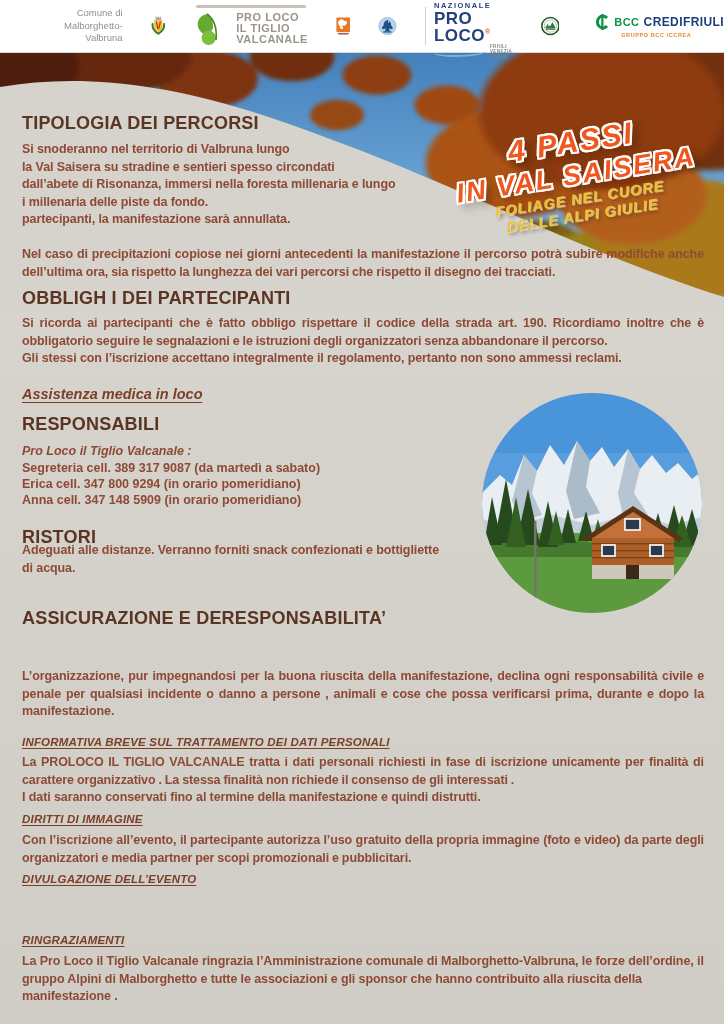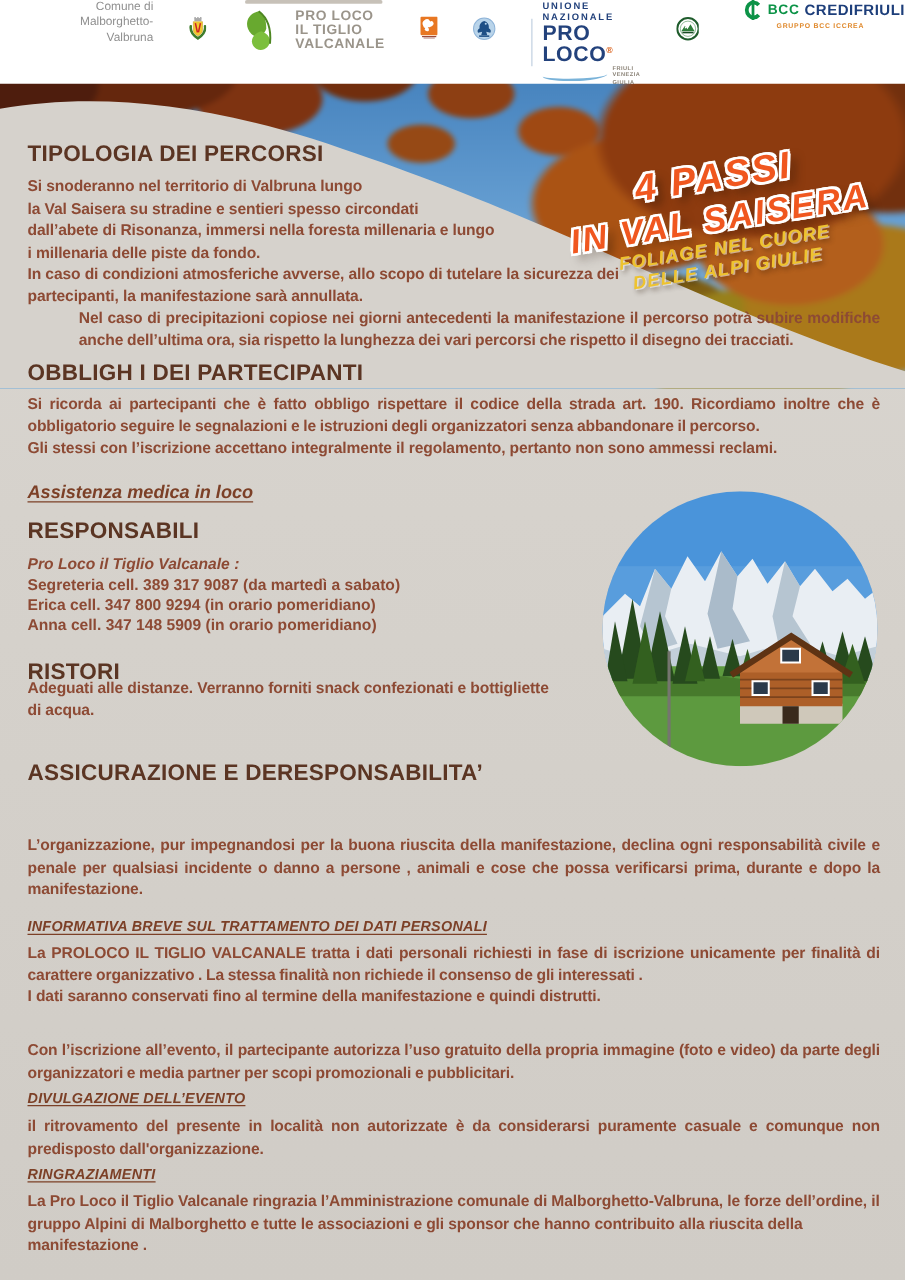--- a/index.html
+++ b/index.html
@@ -5,22 +5,22 @@
   html,body{margin:0;padding:0;}
   body{background:#888;}
   .page{
     position:relative;width:724px;height:1024px;margin:0 auto;
     background:linear-gradient(180deg,#dbd8d3 0%,#d6d2cc 40%,#d0ccc6 100%);
     overflow:hidden;
     font-family:"Liberation Sans",sans-serif;
   }
   
   .topbar{
-    position:absolute;top:0;left:0;right:0;height:67px;background:#ffffff;
-    display:flex;align-items:flex-start;padding:0 0 0 64px;box-sizing:border-box;gap:28px;
+    position:absolute;top:0;left:0;right:0;height:52px;background:#ffffff;
+    display:flex;align-items:center;padding:0 0 0 64px;box-sizing:border-box;gap:28px;
     z-index:5;
   }
   .comune-text{font-size:9.5px;line-height:1.3;color:#8f8f8f;text-align:right;width:78px;}
   .logo-svg{display:block;}
   .tiglio{display:flex;flex-direction:column;align-items:center;}
   .tagline-bar{width:110px;height:3px;background:#b9b2a6;border-radius:2px;margin-bottom:2px;opacity:.8;}
   .tiglio-row{display:flex;align-items:center;gap:3px;}
   .tiglio-text{font-size:11px;line-height:1.0;color:#9a948a;letter-spacing:.5px;font-weight:bold;}
   .unione-block{display:flex;align-items:center;gap:8px;}
   .unione-divider{width:1px;height:38px;background:#c3d2e2;}
@@ -193,24 +193,23 @@
       <div class="hero-s2">DELLE ALPI GIULIE</div>
     </div>
   </div>
 
   <div class="sec h2" style="top:113px;">TIPOLOGIA DEI PERCORSI</div>
   <div class="sec body-t" style="top:141px;width:500px;">
     <div>Si snoderanno nel territorio di Valbruna lungo</div>
     <div>la Val Saisera su stradine e sentieri spesso circondati</div>
     <div>dall’abete di Risonanza, immersi nella foresta millenaria e lungo</div>
     <div>i millenaria delle piste da fondo.</div>
-    <div style="width:560px;">In caso di condizioni atmosferiche avverse, allo scopo di tutelare la sicurezza dei</div>
     <div>partecipanti, la manifestazione sarà annullata.</div>
   </div>
-  <div class="sec body-t just" style="top:246px;margin-left:41px;">Nel caso di precipitazioni copiose nei giorni antecedenti la manifestazione il percorso potrà subire modifiche anche dell’ultima ora, sia rispetto la lunghezza dei vari percorsi che rispetto il disegno dei tracciati.</div>
+  <div class="sec body-t just" style="top:246px;">Nel caso di precipitazioni copiose nei giorni antecedenti la manifestazione il percorso potrà subire modifiche anche dell’ultima ora, sia rispetto la lunghezza dei vari percorsi che rispetto il disegno dei tracciati.</div>
 
   <div class="sec h2" style="top:288px;">OBBLIGH I DEI PARTECIPANTI</div>
   <div class="sec body-t" style="top:315px;">
     <div class="just">Si ricorda ai partecipanti che è fatto obbligo rispettare il codice della strada art. 190. Ricordiamo inoltre che è obbligatorio seguire le segnalazioni e le istruzioni degli organizzatori senza abbandonare il percorso.</div>
     <div>Gli stessi con l’iscrizione accettano integralmente il regolamento, pertanto non sono ammessi reclami.</div>
   </div>
 
   <div class="sec subhead-big" style="top:386px;">Assistenza medica in loco</div>
 
   <div class="sec h2" style="top:414px;">RESPONSABILI</div>
@@ -278,21 +277,21 @@
     </g>
   </svg>
 
   <div class="sec h2" style="top:608px;">ASSICURAZIONE E DERESPONSABILITA’</div>
   <div class="sec body-t just" style="top:668px;">L’organizzazione, pur impegnandosi per la buona riuscita della manifestazione, declina ogni responsabilità civile e penale per qualsiasi incidente o danno a persone , animali e cose che possa verificarsi prima, durante e dopo la manifestazione.</div>
 
   <div class="sec subhead-sm" style="top:736px;">INFORMATIVA BREVE SUL TRATTAMENTO DEI DATI PERSONALI</div>
   <div class="sec body-t just" style="top:754px;">La PROLOCO IL TIGLIO VALCANALE tratta i dati personali richiesti in fase di iscrizione unicamente per finalità di carattere organizzativo . La stessa finalità non richiede il consenso de gli interessati .</div>
   <div class="sec body-t" style="top:789px;">I dati saranno conservati fino al termine della manifestazione e quindi distrutti.</div>
 
+  <div class="sec subhead-sm" style="top:813px;">DIRITTI DI IMMAGINE</div>
   <div class="sec body-t just" style="top:832px;">Con l’iscrizione all’evento, il partecipante autorizza l’uso gratuito della propria immagine (foto e video) da parte degli organizzatori e media partner per scopi promozionali e pubblicitari.</div>
 
   <div class="sec subhead-sm" style="top:873px;">DIVULGAZIONE DELL’EVENTO</div>
-  <div class="sec body-t just" style="top:893px;">il ritrovamento del presente in località non autorizzate è da considerarsi puramente casuale e comunque non predisposto dall'organizzazione.</div>
 
   <div class="sec subhead-sm" style="top:934px;">RINGRAZIAMENTI</div>
   <div class="sec body-t" style="top:953px;width:688px;">La Pro Loco il Tiglio Valcanale ringrazia l’Amministrazione comunale di Malborghetto-Valbruna, le forze dell’ordine, il gruppo Alpini di Malborghetto e tutte le associazioni e gli sponsor che hanno contribuito alla riuscita della manifestazione .</div>
 
 </div>
 
 </body></html>

